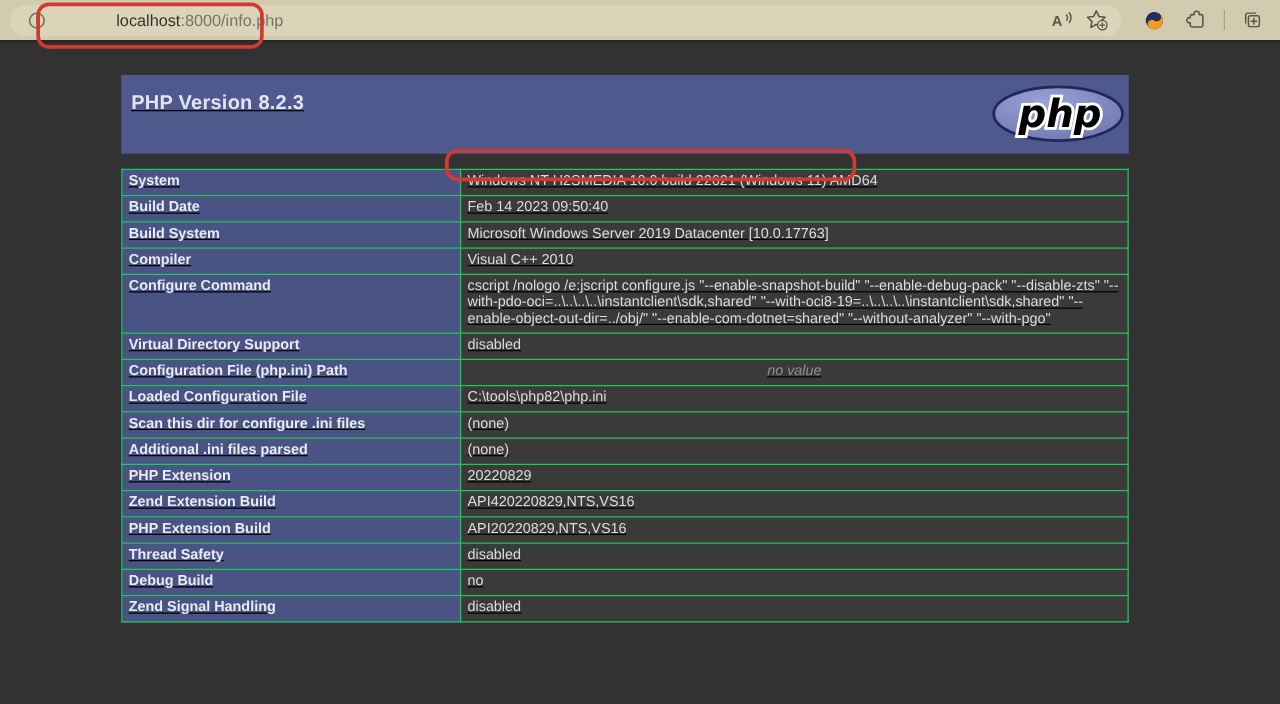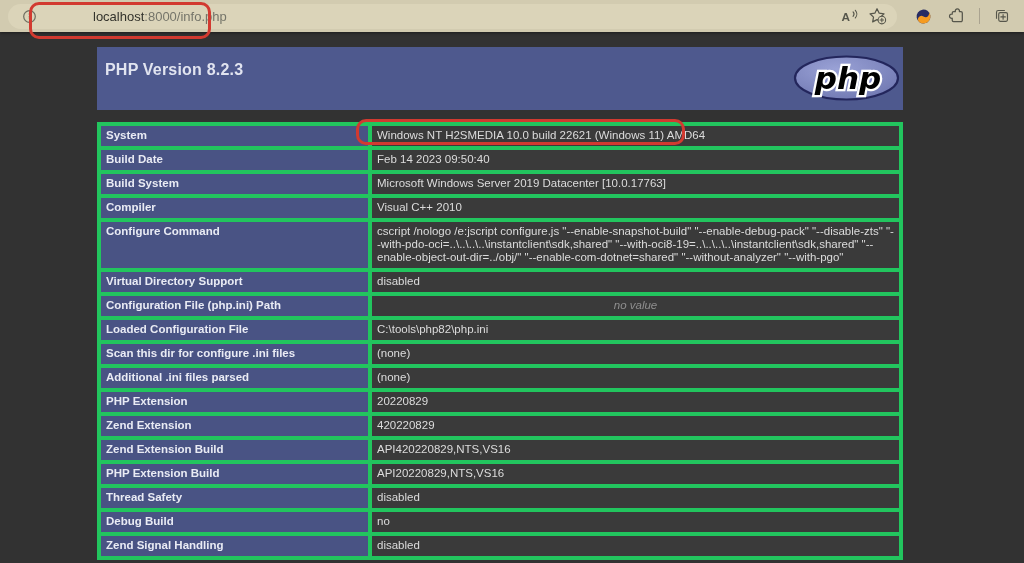--- a/index.html
+++ b/index.html
@@ -26,30 +26,30 @@
   }
   .icon-btn{display:inline-flex;align-items:center;justify-content:center;
     width:24px;height:24px;flex:0 0 auto;cursor:pointer;}
   .url{font-size:13px;margin-left:8px;white-space:nowrap;color:#33332c;padding-left:44px;}
   .url .path{color:#75756a;}
   .bar-icons{margin-left:auto;display:flex;align-items:center;gap:4px;}
   .toolbar-right{display:flex;align-items:center;gap:10px;margin-left:14px;}
   .tb-divider{width:1px;height:16px;background:#aaa390;}
   
   .page{position:absolute;left:0;right:0;top:32px;bottom:0;background:var(--page-bg);
-    padding-top:15px;overflow:hidden;}
+    padding-top:28px;overflow:hidden;text-decoration:underline;}
   .content{width:806px;margin-left:97px;}
   .php-header{position:relative;background:var(--header-bg);height:63px;margin-bottom:12px;}
   .php-header h1{
     margin:0;padding:14px 0 0 8px;font-size:16px;font-weight:bold;color:#e1e4f0;
     letter-spacing:.2px;
   }
   .php-logo{position:absolute;right:3px;top:8px;width:107px;height:46px;}
   table.phpinfo{border-collapse:collapse;width:806px;font-size:11.5px;table-layout:fixed;}
-  table.phpinfo td{border:4px solid #22c55e;padding:3px 5px 4px;vertical-align:top;line-height:13px;}
+  table.phpinfo td{border:1px solid #22c55e;padding:3px 5px 4px;vertical-align:top;line-height:13px;}
   td.e{background:var(--label-cell-bg);color:#e9ebf4;font-weight:bold;width:271px;}
   td.v{background:var(--value-cell-bg);color:#dcdcdc;overflow-wrap:anywhere;}
   td.v.muted{color:#8f8f8f;font-style:italic;text-align:center;}
   
   .ann{position:absolute;border:3px solid var(--annotation-red);border-radius:10px;
     pointer-events:none;z-index:5;background:transparent;}
   .ann-url{left:29px;top:2px;width:182px;height:37px;}
   .ann-system{left:356px;top:119px;width:329px;height:26px;}
   svg{display:block;}
 </style>
@@ -162,24 +162,20 @@
           </tr>
           <tr>
             <td class="e">Additional .ini files parsed</td>
             <td class="v">(none)</td>
           </tr>
           <tr>
             <td class="e">PHP Extension</td>
             <td class="v">20220829</td>
           </tr>
           <tr>
-            <td class="e">Zend Extension</td>
-            <td class="v">420220829</td>
-          </tr>
-          <tr>
             <td class="e">Zend Extension Build</td>
             <td class="v">API420220829,NTS,VS16</td>
           </tr>
           <tr>
             <td class="e">PHP Extension Build</td>
             <td class="v">API20220829,NTS,VS16</td>
           </tr>
           <tr>
             <td class="e">Thread Safety</td>
             <td class="v">disabled</td>

